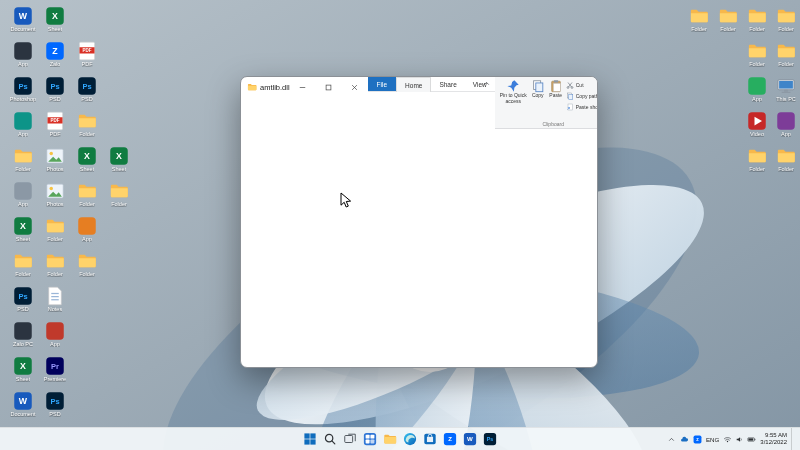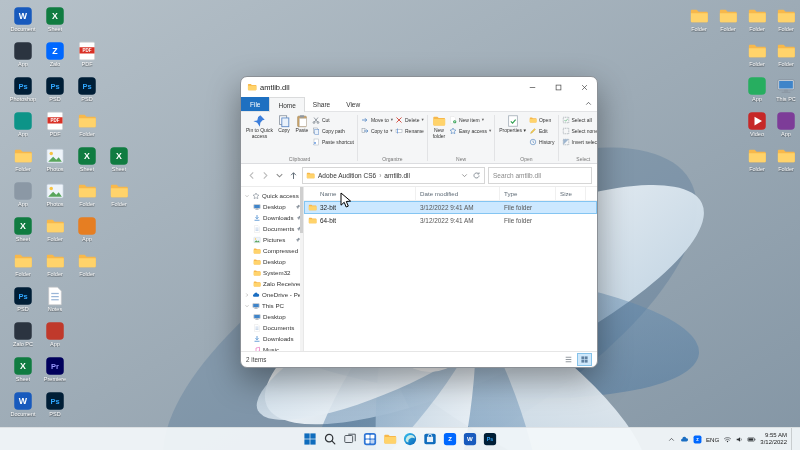--- a/index.html
+++ b/index.html
@@ -8,21 +8,21 @@
   #wallpaper{position:absolute;left:0;top:0;}
   svg{display:block}
   
   .dicon{position:absolute;width:30px;height:33px;display:flex;flex-direction:column;align-items:center;}
   .dicon .ic{width:20px;height:20px;}
   .dicon .lbl{font-size:5.5px;line-height:6px;color:#fff;text-shadow:0 1px 2px rgba(0,0,0,.75);
     max-width:30px;overflow:hidden;white-space:nowrap;text-align:center;}
   
   #win{position:absolute;left:240px;top:76px;width:356px;height:290px;background:#fff;
     border:1px solid #8b9096;border-radius:7px;box-shadow:0 12px 32px rgba(0,0,0,.38);
-    display:flex;flex-direction:column;overflow:hidden;}
+    display:flex;flex-direction:row;overflow:hidden;}
   .titlebar{height:20px;display:flex;align-items:center;padding-left:6px;flex:none;}
   .titlebar .ticon{width:10px;height:10px;margin-right:3px;}
   .ttext{font-size:7.5px;color:#222;}
   .caps{margin-left:auto;display:flex;height:100%;}
   .cap{width:26px;height:100%;display:flex;align-items:center;justify-content:center;}
   .cap svg{width:11px;height:11px;}
   .tabsrow{height:14px;display:flex;align-items:stretch;background:#fff;border-bottom:1px solid #e3e4e6;flex:none;position:relative;}
   .filetab{background:#1e70c1;color:#fff;font-size:6.5px;display:flex;align-items:center;padding:0 9px;}
   .tab{font-size:6.5px;color:#333;display:flex;align-items:center;padding:0 8px;}
   .tab.sel{background:#f5f6f7;border:1px solid #dadbdc;border-bottom:none;margin-bottom:-1px;}

